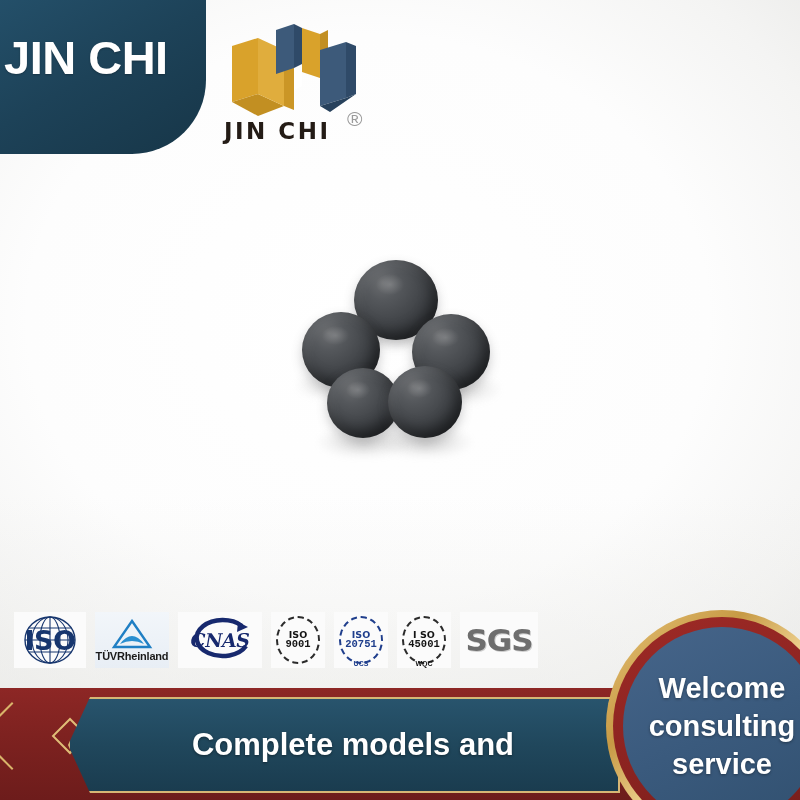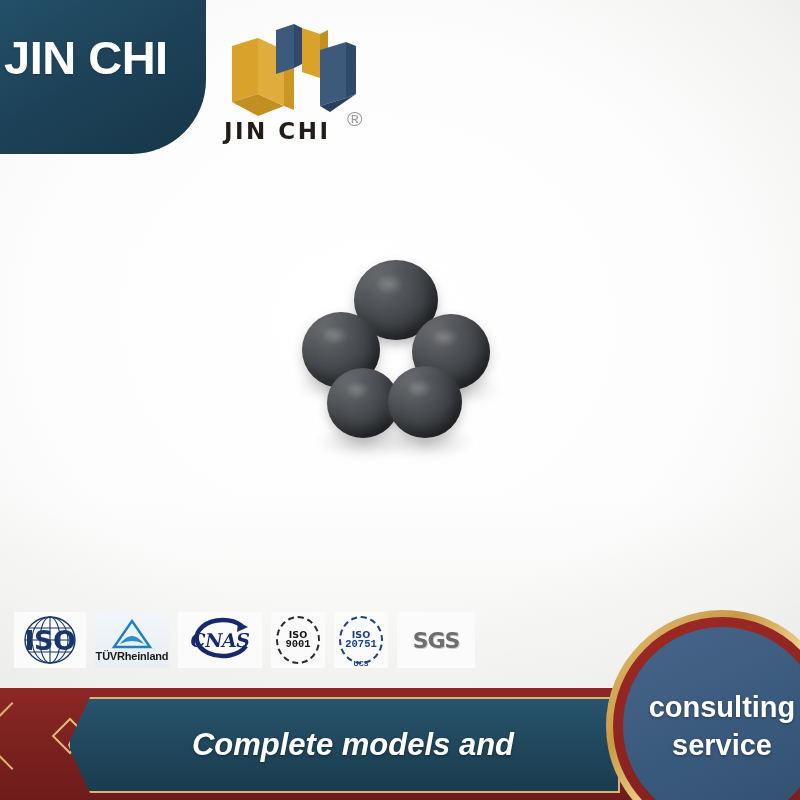--- a/index.html
+++ b/index.html
@@ -117,21 +117,21 @@
   .seal-ring.blue{ border-color:#1f3e8c; }
   .seal-l1{ font-size:9.5px; font-weight:700; color:#141414; line-height:1.05;
     font-family:"DejaVu Sans", sans-serif; }
   .seal-l2{ font-size:10.5px; font-weight:700; color:#141414; line-height:1.05;
     font-family:Liberation Mono, monospace; }
   .seal-l1.blue,.seal-l2.blue{ color:#1f3e8c; }
   .seal-sub{ position:absolute; bottom:-2px; font-size:7px; font-weight:700; color:#141414; }
   .seal-sub.blue{ color:#1f3e8c; }
   .cert-sgs{ width:78px; }
   .sgs-txt{
-    font-size:22px; font-weight:700; color:#6e6e6e;
+    font-size:31px; font-weight:700; color:#6e6e6e;
     font-family:"DejaVu Sans", sans-serif; letter-spacing:-1px;
     text-shadow:1px 1px 0 rgba(120,120,120,.35);
   }
 
   
   .red-band{
     position:absolute; left:0; top:688px; width:800px; height:112px;
     background:linear-gradient(180deg,#8d2725 0%,#7e2220 42%,#6d1c1b 100%);
   }
   .chev{
@@ -151,21 +151,20 @@
     background:linear-gradient(180deg,#28546d 0%,#20475c 50%,#1a3c4f 100%);
     border:2px solid #d6b675;
     clip-path:polygon(22px 0, 100% 0, 100% 100%, 22px 100%, 0 50%);
   }
   .plaque-text{
     position:absolute; left:68px; top:697px; width:552px; height:96px;
     display:flex; flex-direction:column; align-items:center; justify-content:center;
     color:#ffffff; font-size:31px; font-weight:700; line-height:1.26;
     text-shadow:0 1px 3px rgba(0,0,0,.42);
     padding-left:18px;
-    font-style:italic;
   }
 
   
   .medallion{
     position:absolute; left:606px; top:610px; width:232px; height:232px;
     border-radius:50%;
     background:linear-gradient(135deg,#e8c479 0%,#c79a45 30%,#f0d493 52%,#b98c3c 78%,#d7b268 100%);
     padding:7px;
   }
   .medallion-inner{
@@ -278,38 +277,47 @@
 
     <div class="cert cert-seal">
       <div class="seal">
         <div class="seal-ring blue"></div>
         <div class="seal-l1 blue">ISO</div>
         <div class="seal-l2 blue">20751</div>
         <div class="seal-sub blue">UCS</div>
       </div>
     </div>
 
+    <div class="cert cert-seal">
+      <div class="seal">
+        <div class="seal-ring"></div>
+        <div class="seal-l1">I SO</div>
+        <div class="seal-l2">45001</div>
+        <div class="seal-sub">WQC</div>
+      </div>
+    </div>
 
     <div class="cert cert-sgs">
       <div class="sgs-txt">SGS</div>
     </div>
   </div>
 
   <div class="red-band"></div>
   <div class="chev chev1"></div>
   <div class="chev chev2"></div>
   <div class="diamond"></div>
 
   <div class="plaque"></div>
   <div class="plaque-text">
     <div>Complete models and</div>
   </div>
 
   <div class="medallion">
     <div class="medallion-inner">
       <div class="medallion-core">
+        <div>Welcome</div>
         <div>consulting</div>
         <div>service</div>
       </div>
     </div>
   </div>
 
 </div>
 
 </body></html>

